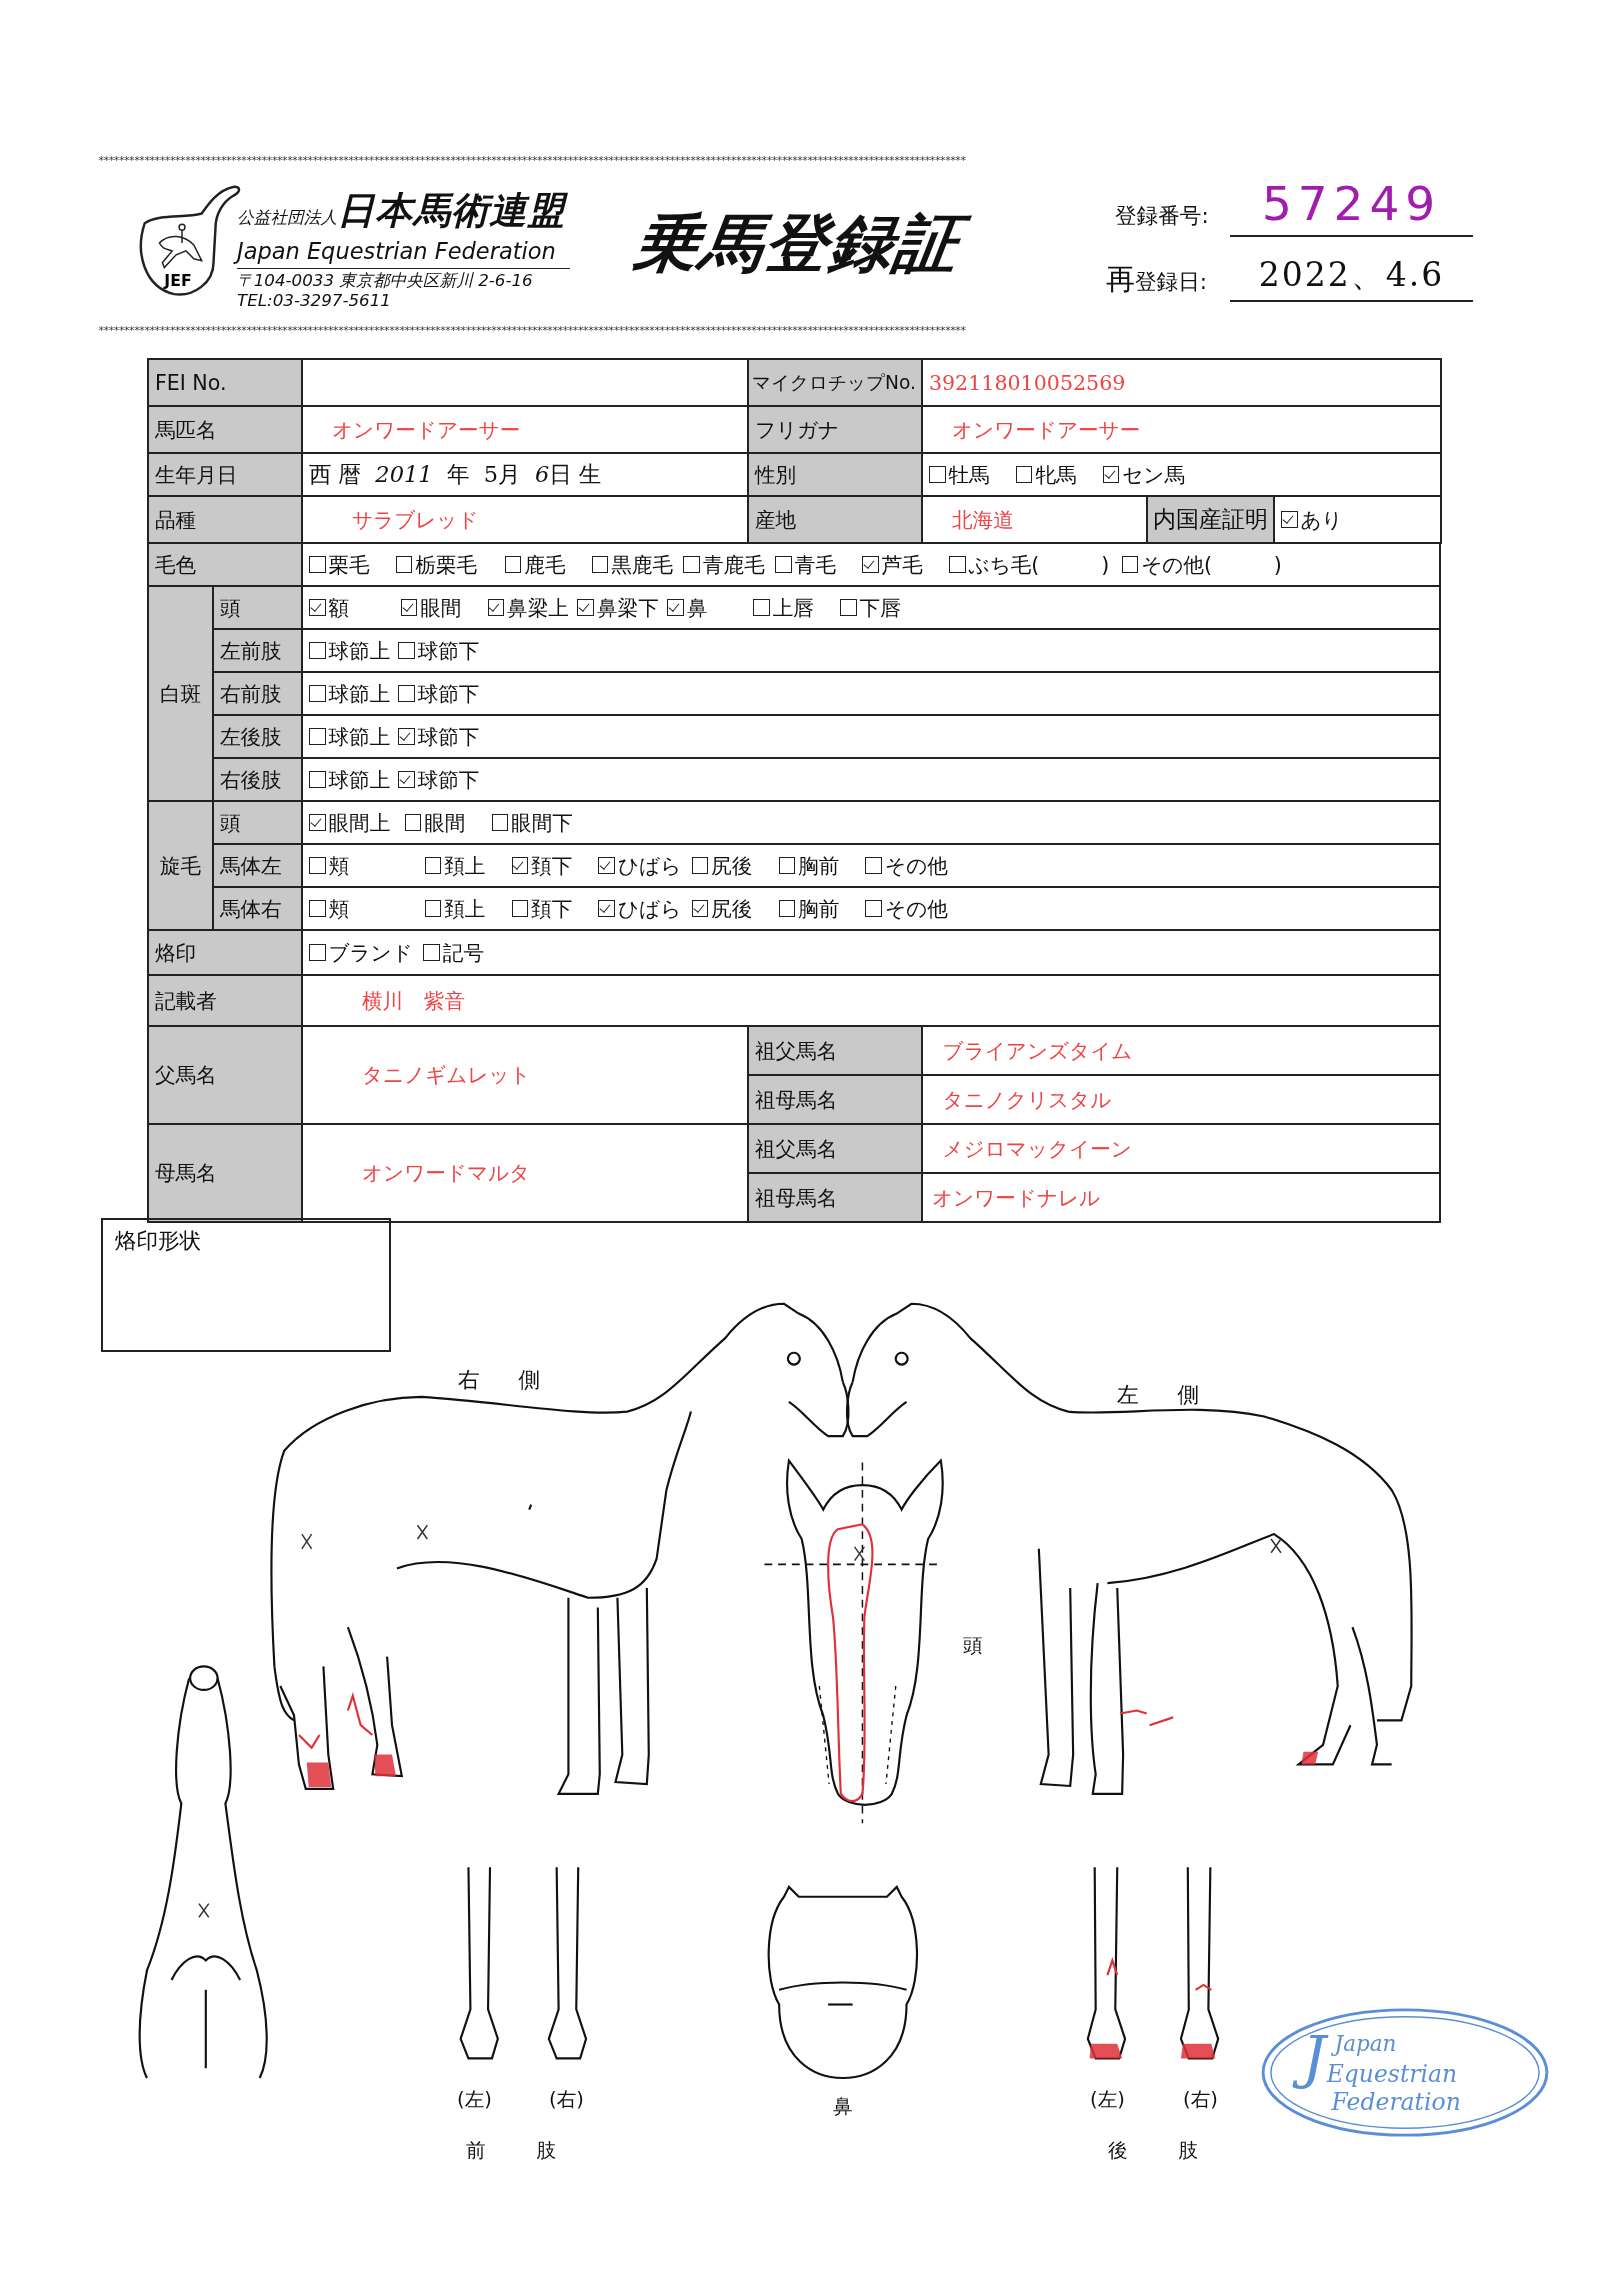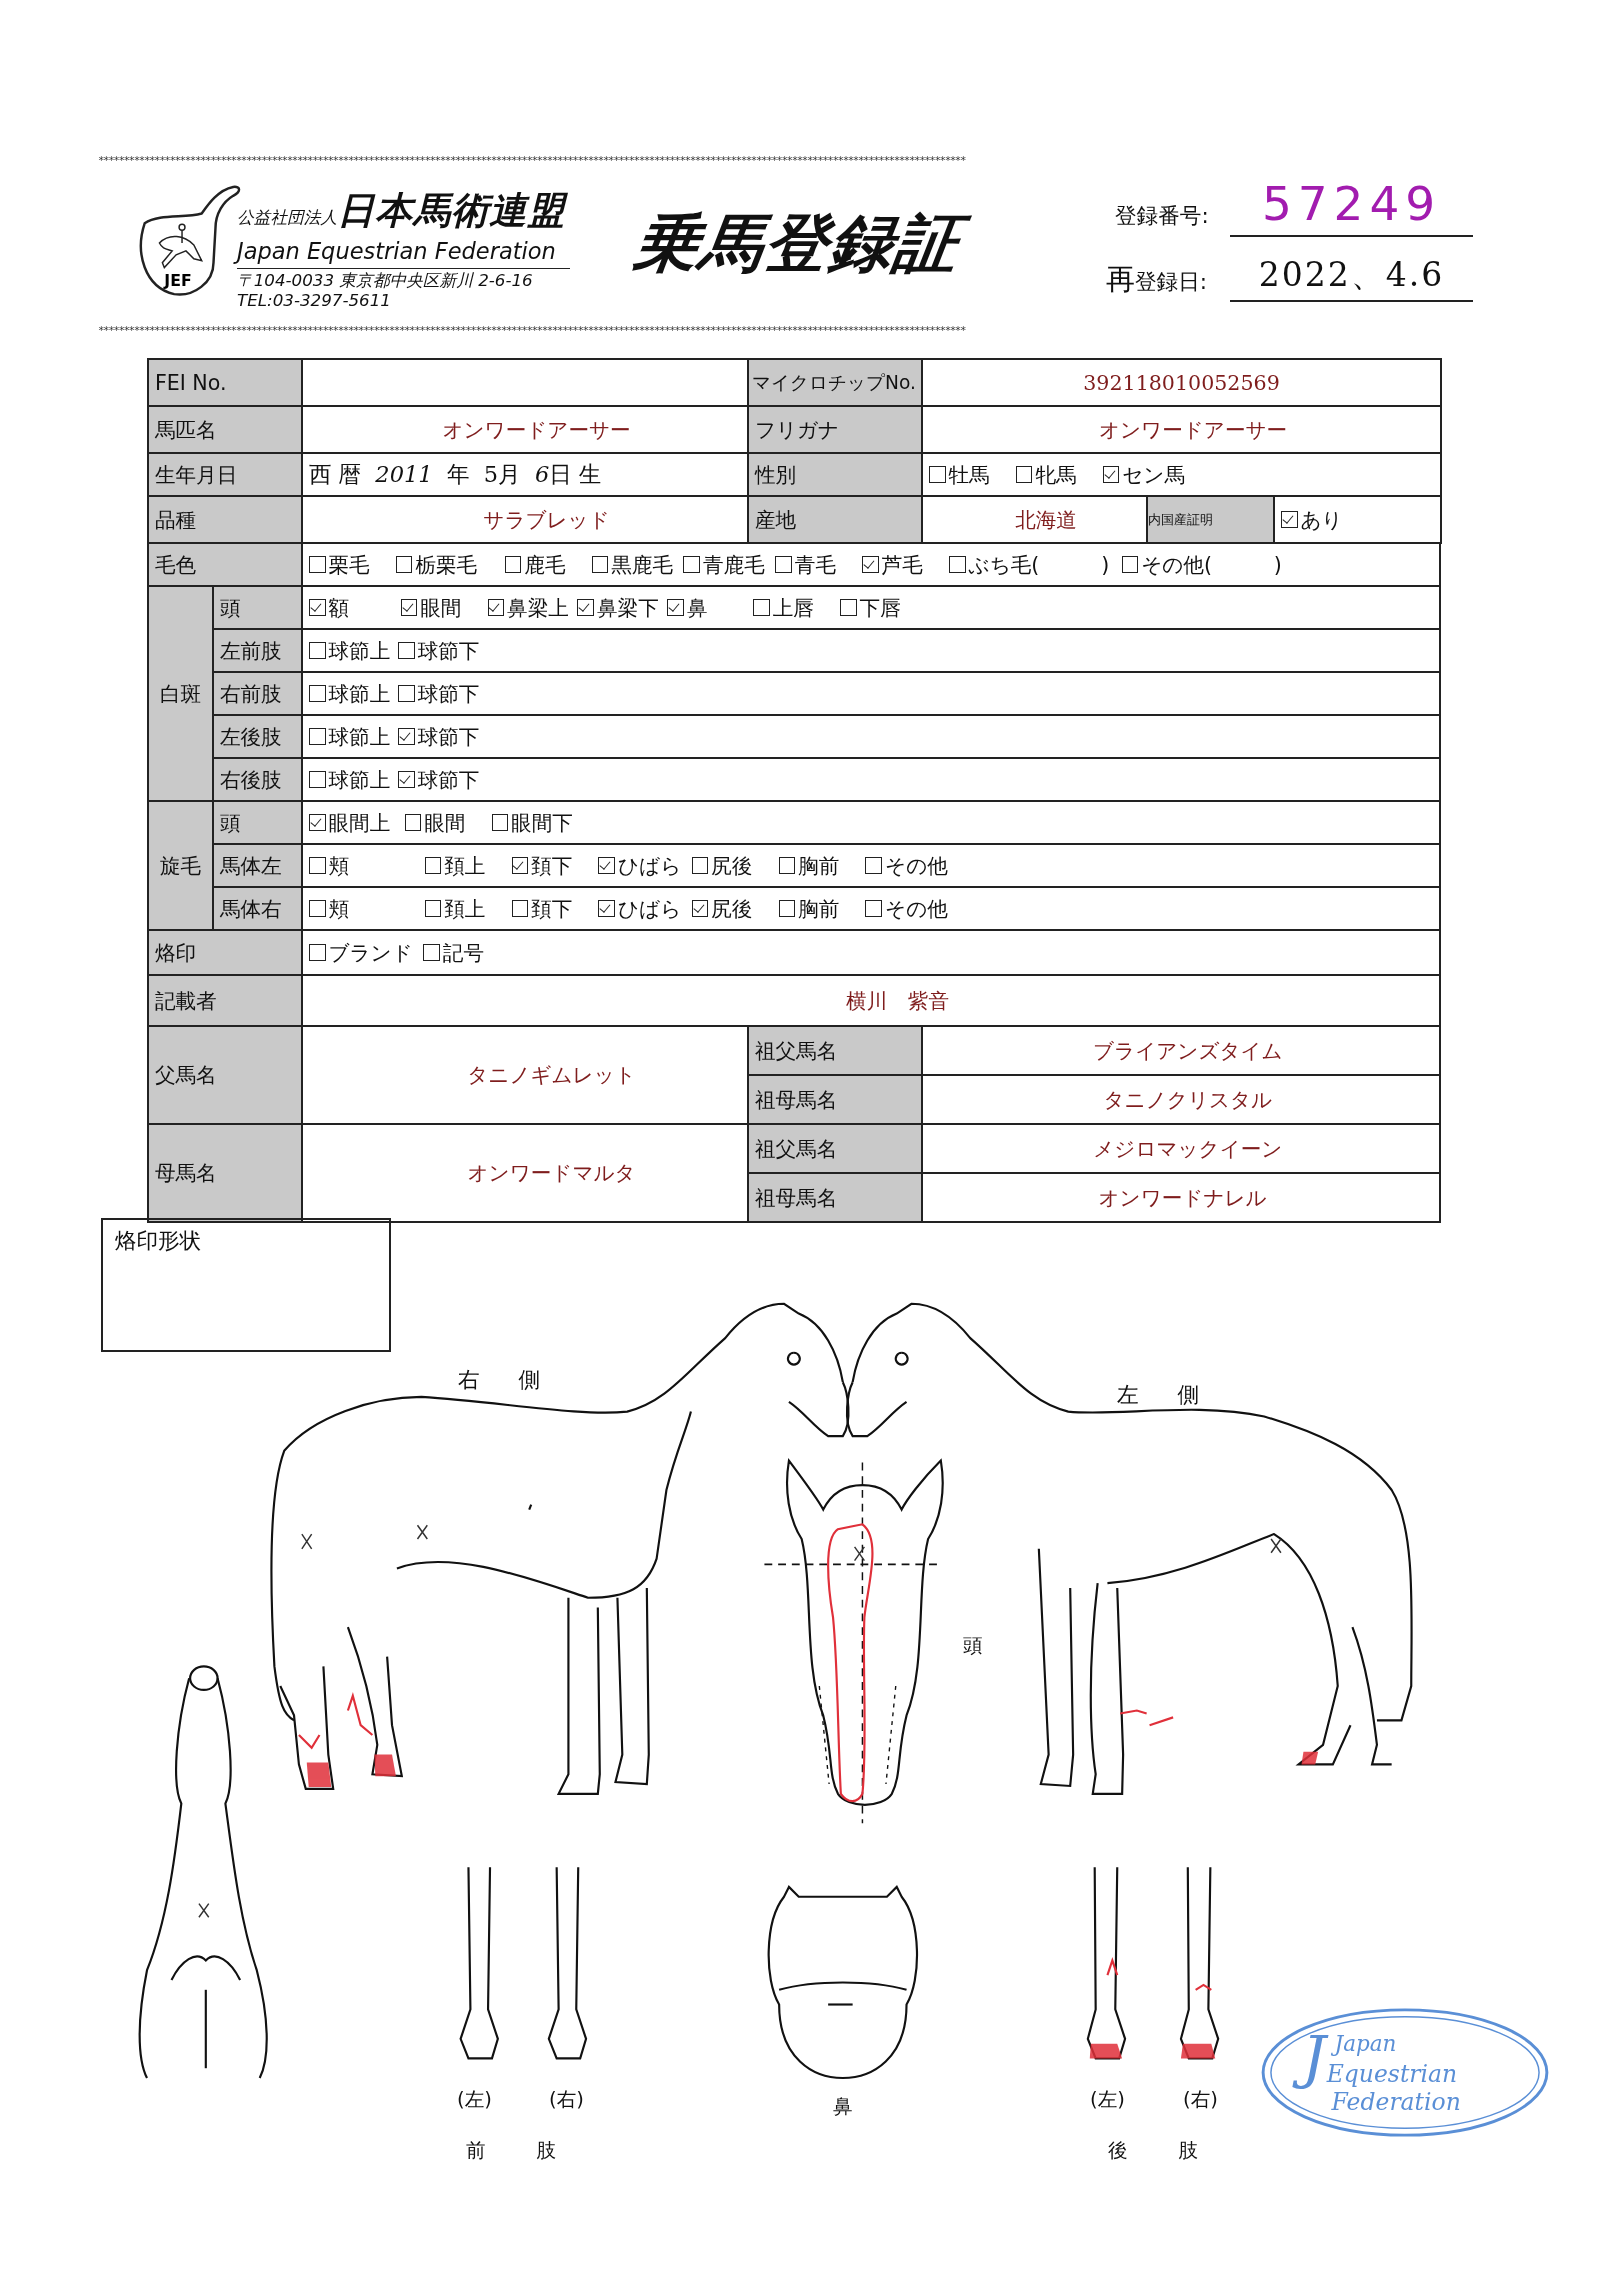--- a/index.html
+++ b/index.html
@@ -15,21 +15,21 @@
   .regno-label{position:absolute;left:1115px;top:201px;font-size:21.6px;}
   .regno-val{position:absolute;left:1230px;top:176px;width:243px;text-align:center;font-size:47px;letter-spacing:5.9px;border-bottom:2px solid #222;height:59px;color:#a21caf;}
   .regdate-label{position:absolute;left:1106px;top:260px;font-size:21.6px;}
   .regdate-label .re{font-size:29px;font-family:"DejaVu Serif",serif;}
   .regdate-val{position:absolute;left:1230px;top:253px;width:243px;text-align:center;font-size:33px;font-family:"DejaVu Serif",serif;border-bottom:2px solid #222;height:47px;letter-spacing:2px;}
 
   .form{position:absolute;left:147px;top:358px;width:1294px;}
   table.t{border-collapse:collapse;width:100%;table-layout:fixed;}
   table.t td{border:2px solid #222;padding:0 5.9px;height:41px;font-size:20.6px;white-space:nowrap;overflow:hidden;}
   td.lbl{background:#c9c9c9;}
-  td.hand{font-family:"DejaVu Serif",serif;font-size:25.5px;color:#7f1d1d;text-align:center;}
+  td.hand{font-family:"DejaVu Serif",serif;font-size:25.5px;color:#ef4444;}
   .cb{display:inline-block;width:14.7px;height:14.7px;border:1.5px solid #222;vertical-align:-1px;margin-right:2.9px;position:relative;}
   .cb.on::after{content:"";position:absolute;left:2.9px;top:1px;width:4.9px;height:8.8px;border:solid #222;border-width:0 1.5px 1.5px 0;transform:rotate(40deg);}
   .opt{display:inline-block;margin-right:19.6px;}
   .small td{height:26.5px;font-size:19.6px;}
   .sect{background:#c9c9c9;text-align:center;}
 
   .brand-box{position:absolute;left:101px;top:1218px;width:286px;height:130px;border:2px solid #222;}
   .brand-box span{position:absolute;left:11.8px;top:5.9px;font-size:21.6px;}
   .diagram-label{position:absolute;font-size:21.6px;letter-spacing:39px;}
   svg.draw{position:absolute;left:0;top:0;}
@@ -98,21 +98,21 @@
         <span class="opt"><span class="cb"></span><span>牡馬</span></span>
         <span class="opt"><span class="cb"></span><span>牝馬</span></span>
         <span class="opt"><span class="cb on"></span><span>セン馬</span></span>
       </td>
     </tr>
     <tr style="height:47px">
       <td class="lbl">品種</td>
       <td class="hand" style="padding-left:49px">サラブレッド</td>
       <td class="lbl">産地</td>
       <td class="hand" style="padding-left:29px">北海道</td>
-      <td class="lbl" style="font-size:13px;padding:0 0">内国産証明</td>
+      <td class="lbl" style="font-size:23px;text-align:center;padding:0 0">内国産証明</td>
       <td><span class="cb on"></span><span>あり</span></td>
     </tr>
   </tbody>
     </table>
 
   <table class="t small" style="margin-top:-2px">
     <colgroup>
         <col style="width:65px">
         <col style="width:89px">
         <col>

